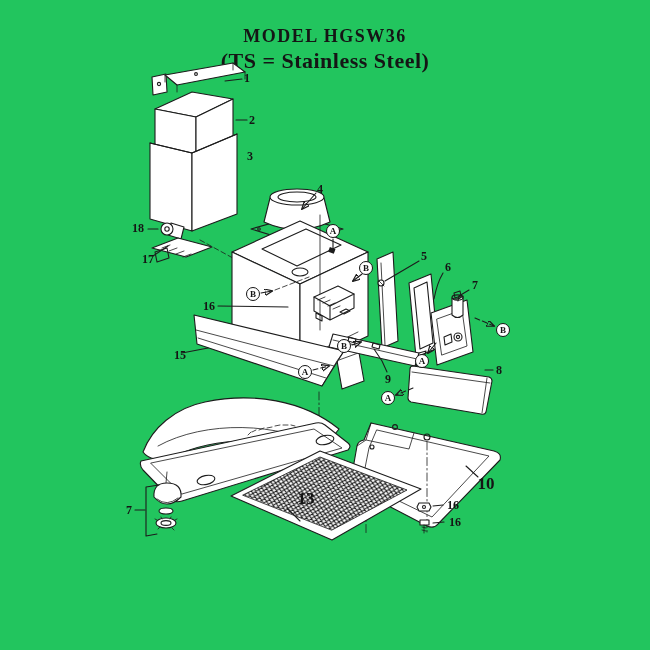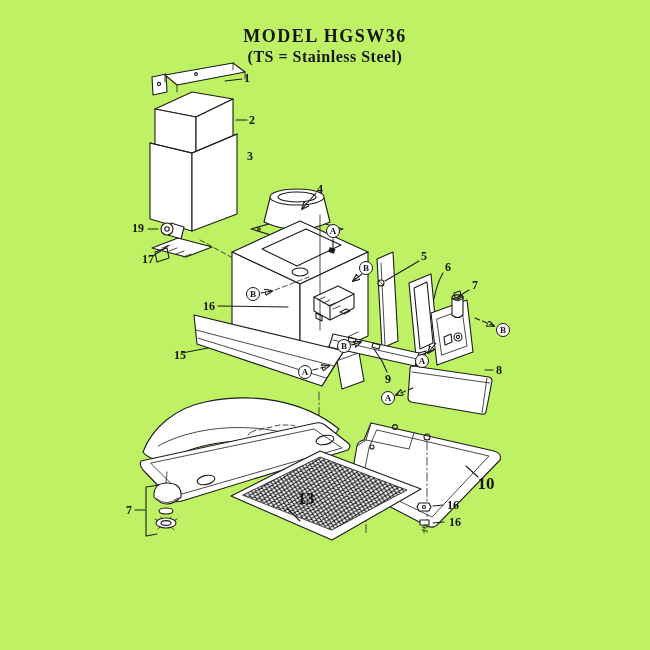--- a/index.html
+++ b/index.html
@@ -1,22 +1,22 @@
 <!DOCTYPE html>
 <html><head>
 <meta charset="utf-8">
 <style>
   html,body { margin:0; padding:0; background:#ffffff; }
   .stage {
-    position:relative; width:650px; height:650px; background:#bef264;
+    position:relative; width:650px; height:650px; background:#22c55e;
     font-family:"Liberation Serif", serif; overflow:hidden;
   }
   .title-block { position:absolute; left:0; right:0; top:26px; text-align:center; color:#151515; }
   .title-l1 { font-size:18px; font-weight:bold; letter-spacing:1.5px; }
-  .title-l2 { font-size:16px; font-weight:bold; margin-top:1px; letter-spacing:0.5px; }
+  .title-l2 { font-size:22px; font-weight:bold; margin-top:1px; letter-spacing:0.5px; }
   svg.art { position:absolute; left:0; top:0; }
   svg.art path, svg.art ellipse, svg.art circle, svg.art rect {
     stroke:#1c1c1c; fill:none; stroke-width:1.1; stroke-linejoin:round; stroke-linecap:round;
   }
   svg.art .wf { fill:#ffffff; }
   svg.art .thin { stroke-width:0.8; }
   svg.art .dsh { stroke-dasharray:5,3; }
   svg.art .dd  { stroke-dasharray:8,3,1.5,3; }
   svg.art .meshfill { fill:url(#mesh); stroke:none; }
   svg.art .solidink { fill:#1c1c1c; stroke:none; }
@@ -238,21 +238,21 @@
   <span class="co" style="left:499px;top:370px">8</span>
   <span class="co" style="left:388px;top:379px">9</span>
   <span class="co big" style="left:486px;top:483px">10</span>
   <span class="co" style="left:453px;top:505px">16</span>
   <span class="co" style="left:455px;top:522px">16</span>
   <span class="co big" style="left:306px;top:498px">13</span>
   <span class="co" style="left:129px;top:510px">7</span>
   <span class="co" style="left:180px;top:355px">15</span>
   <span class="co" style="left:209px;top:306px">16</span>
   <span class="co" style="left:148px;top:259px">17</span>
-  <span class="co" style="left:138px;top:228px">19</span>
+  <span class="co" style="left:138px;top:228px">18</span>
 
   <span class="fc" style="left:333px;top:231px">A</span>
   <span class="fc" style="left:366px;top:268px">B</span>
   <span class="fc" style="left:253px;top:294px">B</span>
   <span class="fc" style="left:344px;top:346px">B</span>
   <span class="fc" style="left:422px;top:361px">A</span>
   <span class="fc" style="left:305px;top:372px">A</span>
   <span class="fc" style="left:388px;top:398px">A</span>
   <span class="fc" style="left:503px;top:330px">B</span>
 

